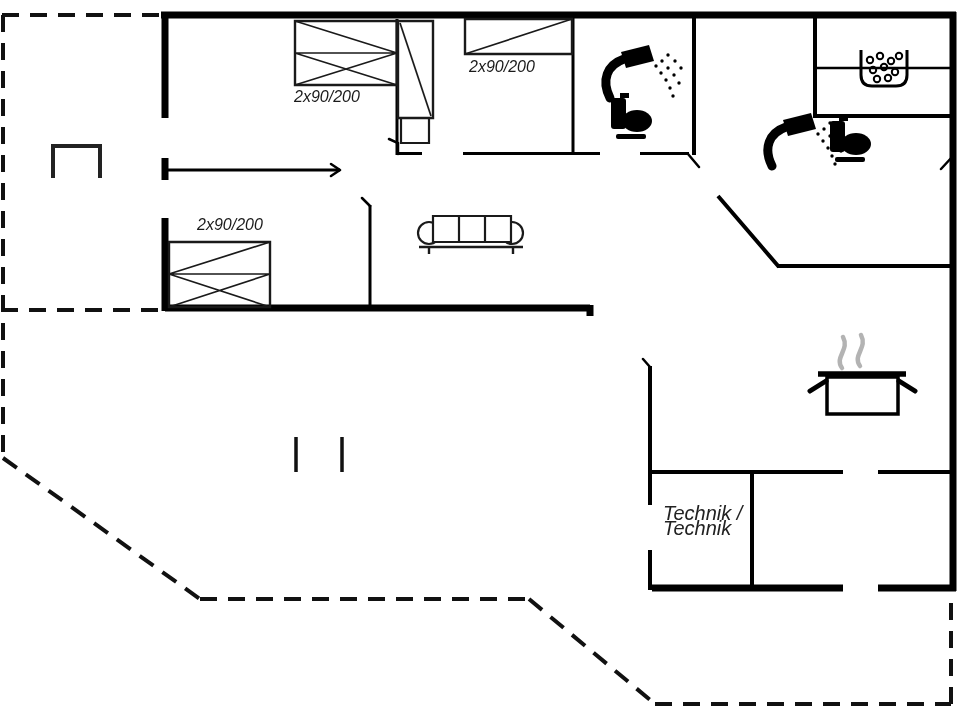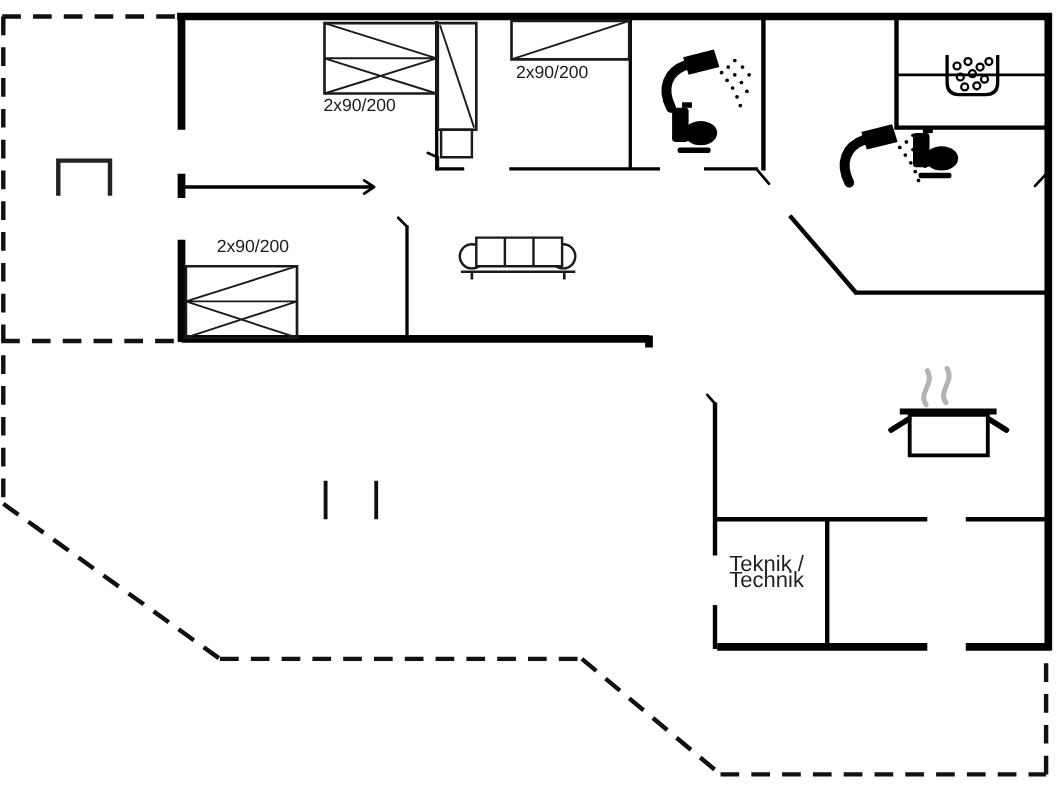--- a/index.html
+++ b/index.html
@@ -4,20 +4,21 @@
 <style>
   html,body{margin:0;padding:0;background:#fff;}
   .plan{
     position:relative;width:960px;height:720px;background:#ffffff;
     font-family:"Liberation Sans", sans-serif;overflow:hidden;
   }
   .plan svg{position:absolute;left:0;top:0;}
   .lbl{
     position:absolute;color:#1a1a1a;font-size:16px;line-height:1;
     white-space:nowrap;
+    font-style:italic;
   }
   .lbl-room{font-size:20px;color:#222;}
 </style>
 </head>
 <body>
 
 <div class="plan">
 
   <svg width="960" height="720" viewBox="0 0 960 720">
 
@@ -129,17 +130,17 @@
       <path d="M810,391 L826,381 M915,391 L899,381" fill="none" stroke="#000" stroke-width="5" stroke-linecap="round"></path>
     </g>
   </svg>
 
   <span class="lbl" style="left:294px;top:89px;">2x90/200</span>
 
   <span class="lbl" style="left:469px;top:59px;">2x90/200</span>
 
   <span class="lbl" style="left:197px;top:217px;">2x90/200</span>
 
-  <span class="lbl lbl-room" style="left:663px;top:503px;">Teknik /</span>
+  <span class="lbl lbl-room" style="left:663px;top:503px;">Technik /</span>
 
   <span class="lbl lbl-room" style="left:663px;top:518px;">Technik</span>
 
 </div>
 
 </body></html>

